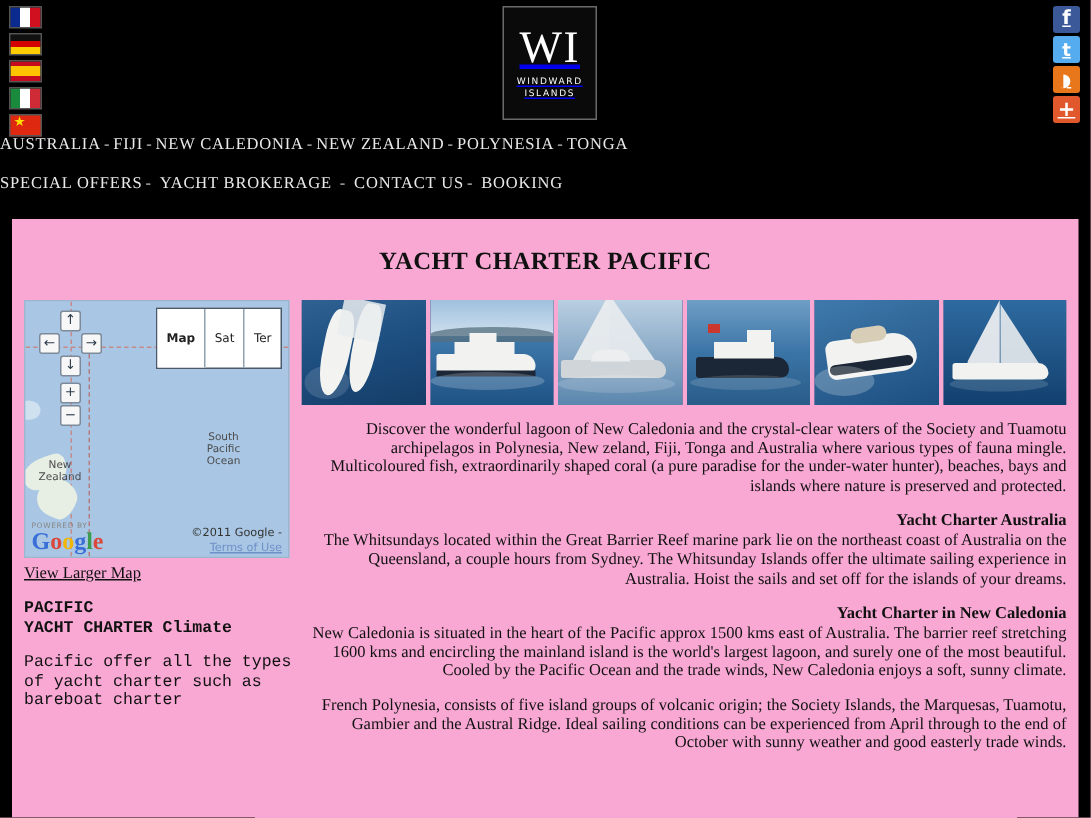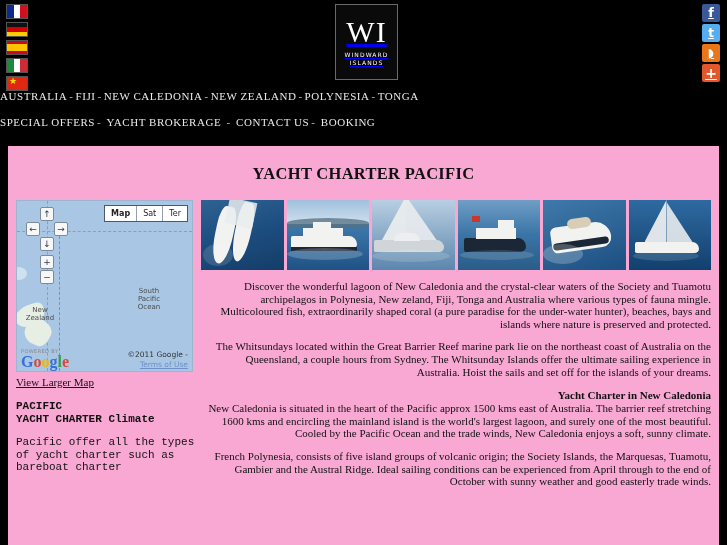--- a/index.html
+++ b/index.html
@@ -90,21 +90,21 @@
   .p-up{left:15px;top:0;}
   .p-lf{left:1px;top:15px;}
   .p-rt{left:29px;top:15px;}
   .p-dn{left:15px;top:30px;}
   .p-in{left:15px;top:48px;}
   .p-out{left:15px;top:63px;}
 
   .maptype{position:absolute;right:4px;top:4px;display:flex;
            border:1px solid #4a5a6a;background:#fff;}
   .mt{font-family:"DejaVu Sans",sans-serif;font-size:8px;line-height:13px;
-      padding:1px 6px;color:#222;border-right:1px solid #8fa0b0;cursor:pointer;}
+      padding:13px 6px;color:#222;border-right:1px solid #8fa0b0;cursor:pointer;}
   .mt:last-child{border-right:none;}
   .mt.on{font-weight:bold;background:#fff;}
 
   .gwatermark{position:absolute;left:4px;bottom:2px;}
   .pwr{font-family:"DejaVu Sans",sans-serif;font-size:5px;color:#888;
        letter-spacing:.4px;line-height:6px;}
   .goog{font-family:"Liberation Serif",serif;font-size:16px;line-height:15px;font-weight:bold;}
   .goog .b{color:#3a6fd8;} .goog .r{color:#d9483b;} .goog .y{color:#f2b500;}
   .goog .g{color:#3b9b4e;}
   .gcopy{position:absolute;right:4px;bottom:12px;
@@ -279,20 +279,21 @@
             <span class="sail" style="left:16px;top:0px;width:22px;height:42px;opacity:.95;clip-path:polygon(100% 0,100% 100%,0 100%)"></span>
             <span class="sail" style="left:38px;top:2px;width:26px;height:40px;opacity:.9;clip-path:polygon(0 0,100% 100%,0 100%)"></span>
             <span class="hull" style="left:6px;top:42px;width:64px;height:11px;border-radius:4px 14px 9px 3px"></span>
             <span class="wake" style="left:4px;top:51px;width:66px;height:10px;opacity:.3"></span>
           </a>
         </div>
 
         <div class="body">
           <p>Discover the wonderful lagoon of New Caledonia and the crystal-clear waters of the Society and Tuamotu archipelagos in Polynesia, New zeland, Fiji, Tonga and Australia where various types of fauna mingle. Multicoloured fish, extraordinarily shaped coral (a pure paradise for the under-water hunter), beaches, bays and islands where nature is preserved and protected.</p>
 
+          <h3>Yacht Charter Australia</h3>
           <p>The Whitsundays located within the Great Barrier Reef marine park lie on the northeast coast of Australia on the Queensland, a couple hours from Sydney. The Whitsunday Islands offer the ultimate sailing experience in Australia. Hoist the sails and set off for the islands of your dreams.</p>
 
           <h3>Yacht Charter in New Caledonia</h3>
           <p>New Caledonia is situated in the heart of the Pacific approx 1500 kms east of Australia. The barrier reef stretching 1600 kms and encircling the mainland island is the world's largest lagoon, and surely one of the most beautiful. Cooled by the Pacific Ocean and the trade winds, New Caledonia enjoys a soft, sunny climate.</p>
 
           <p>French Polynesia, consists of five island groups of volcanic origin; the Society Islands, the Marquesas, Tuamotu, Gambier and the Austral Ridge. Ideal sailing conditions can be experienced from April through to the end of October with sunny weather and good easterly trade winds.</p>
         </div>
 
       </div>
     </div>

